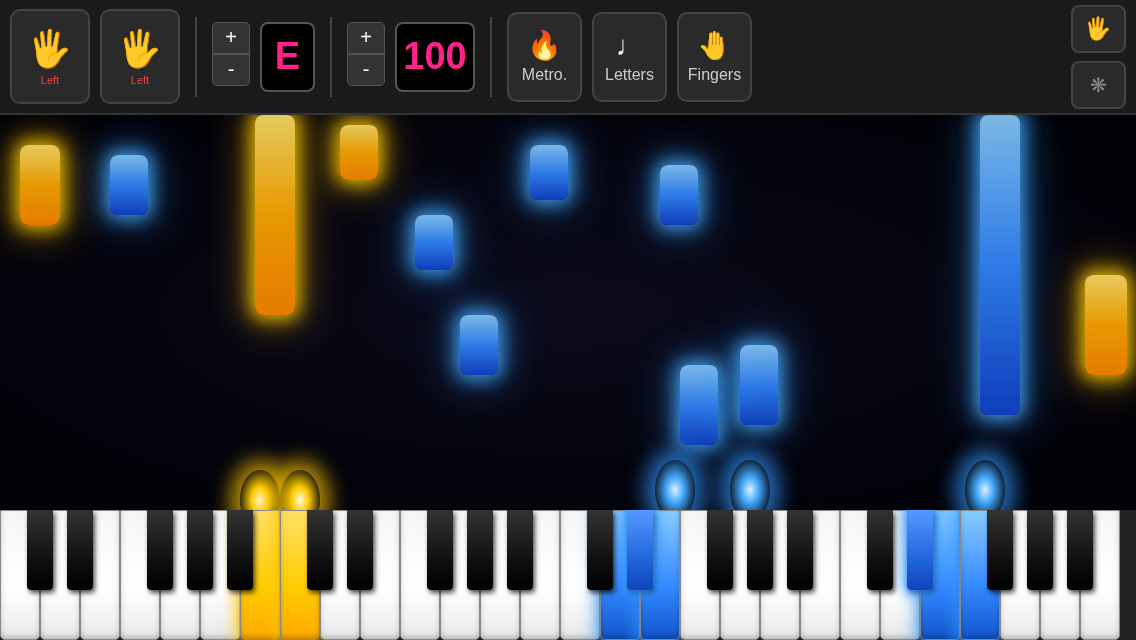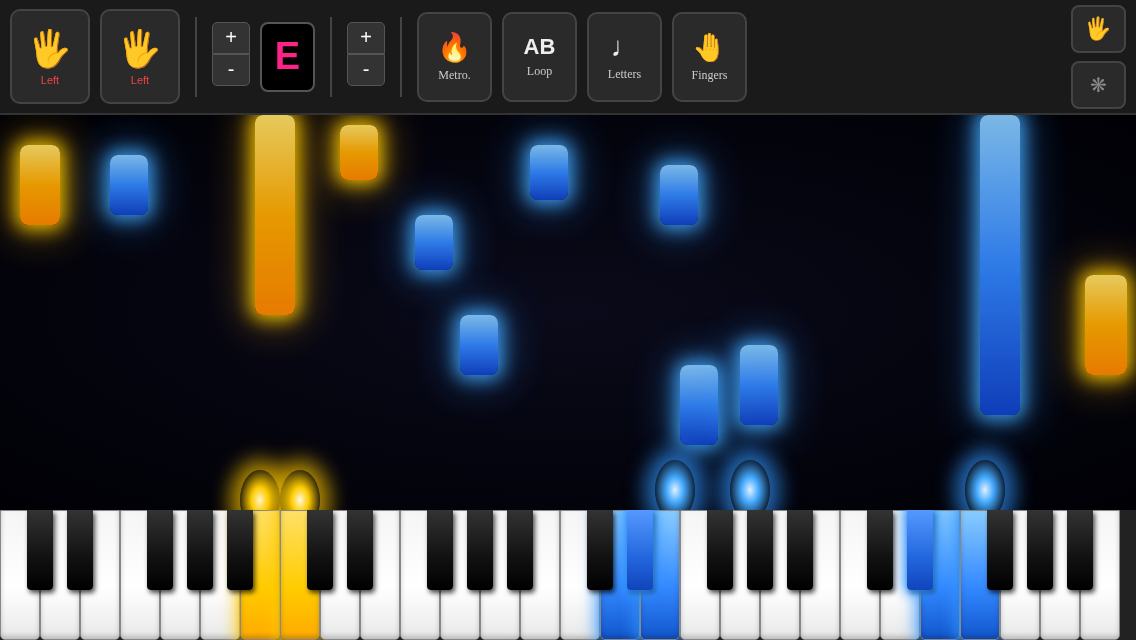--- a/index.html
+++ b/index.html
@@ -105,21 +105,21 @@
       justify-content: center;
       width: 75px;
       height: 90px;
       background: #2a2a2a;
       border-radius: 10px;
       border: 2px solid #444;
       cursor: pointer;
       gap: 4px;
     }
     .control-btn .ctrl-icon { font-size: 28px; color: #eee; }
-    .control-btn .ctrl-label { font-size: 12px; color: #ccc; font-family: Liberation Serif, serif; }
+    .control-btn .ctrl-label { font-size: 16px; color: #ccc; }
 
     .side-btns {
       display: flex;
       flex-direction: column;
       gap: 8px;
       margin-left: auto;
     }
     .side-btn {
       width: 55px;
       height: 48px;
@@ -257,32 +257,29 @@
     <div class="stepper-btn">-</div>
   </div>
   <div class="key-display">E</div>
 
   <div class="separator"></div>
 
   <div class="stepper-group">
     <div class="stepper-btn">+</div>
     <div class="stepper-btn">-</div>
   </div>
+  <div class="tempo-display">100</div>
 
   <div class="separator"></div>
 
   <div class="control-btn">
     <span class="ctrl-icon">🔥</span>
     <span class="ctrl-label">Metro.</span>
   </div>
 
-  <div class="control-btn">
-    <span class="ctrl-icon" style="font-size:22px;font-weight:bold;color:#eee;">AB</span>
-    <span class="ctrl-label">Loop</span>
-  </div>
 
   <div class="control-btn">
     <span class="ctrl-icon">♩</span>
     <span class="ctrl-label">Letters</span>
   </div>
 
   <div class="control-btn">
     <span class="ctrl-icon" style="font-size:28px;color:#ccc;">🤚</span>
     <span class="ctrl-label">Fingers</span>
   </div>

